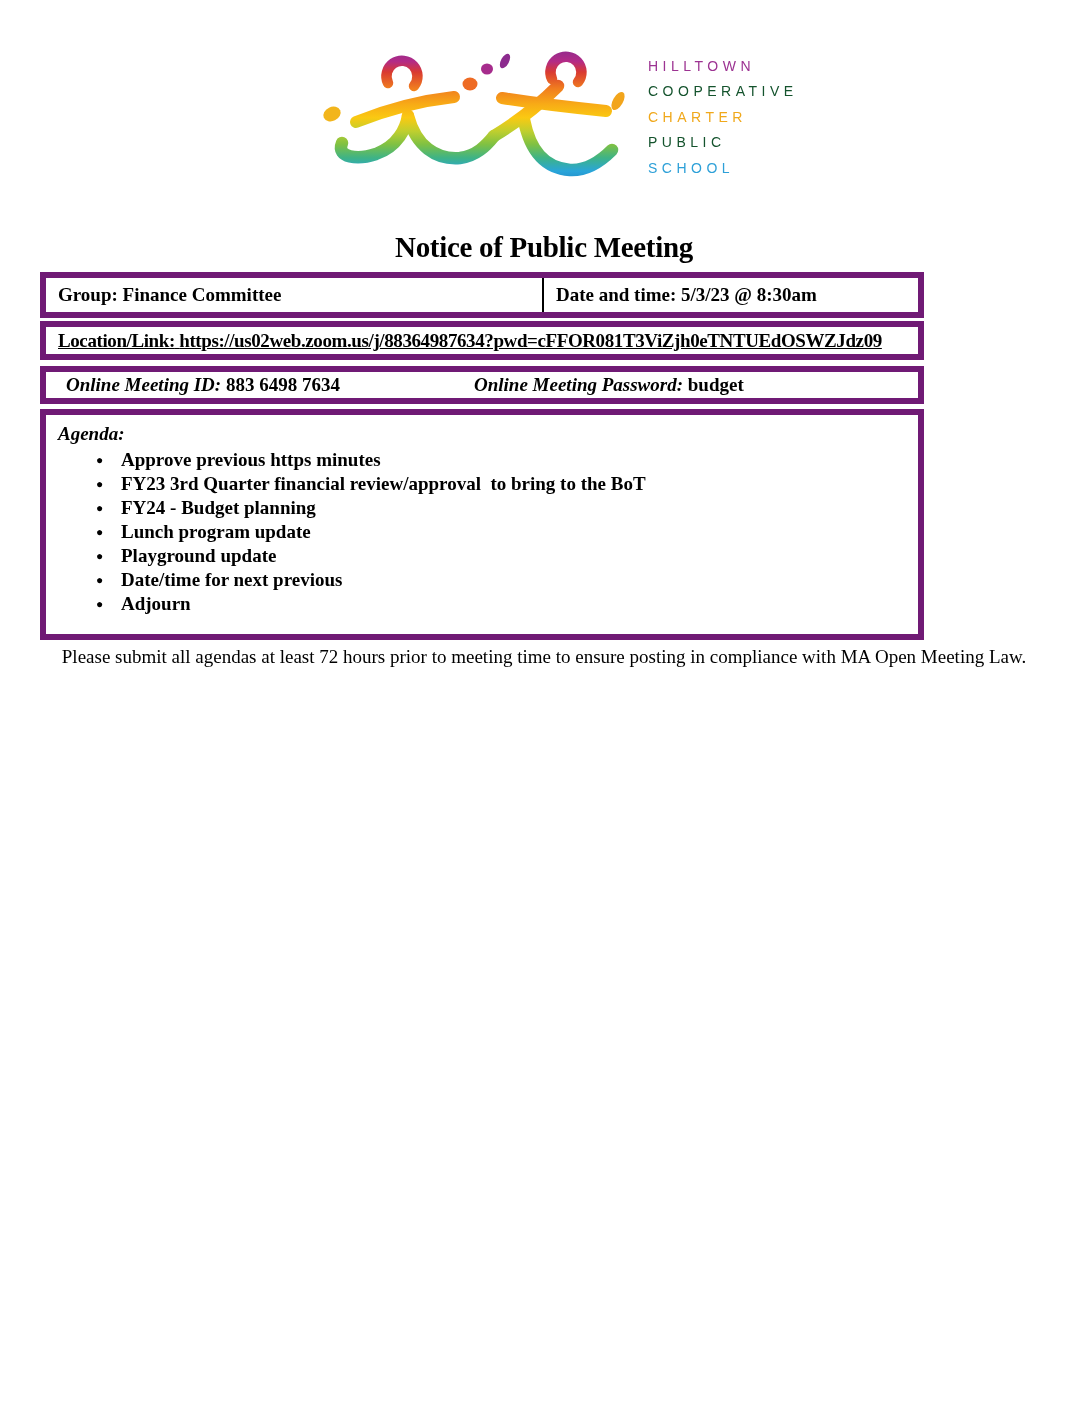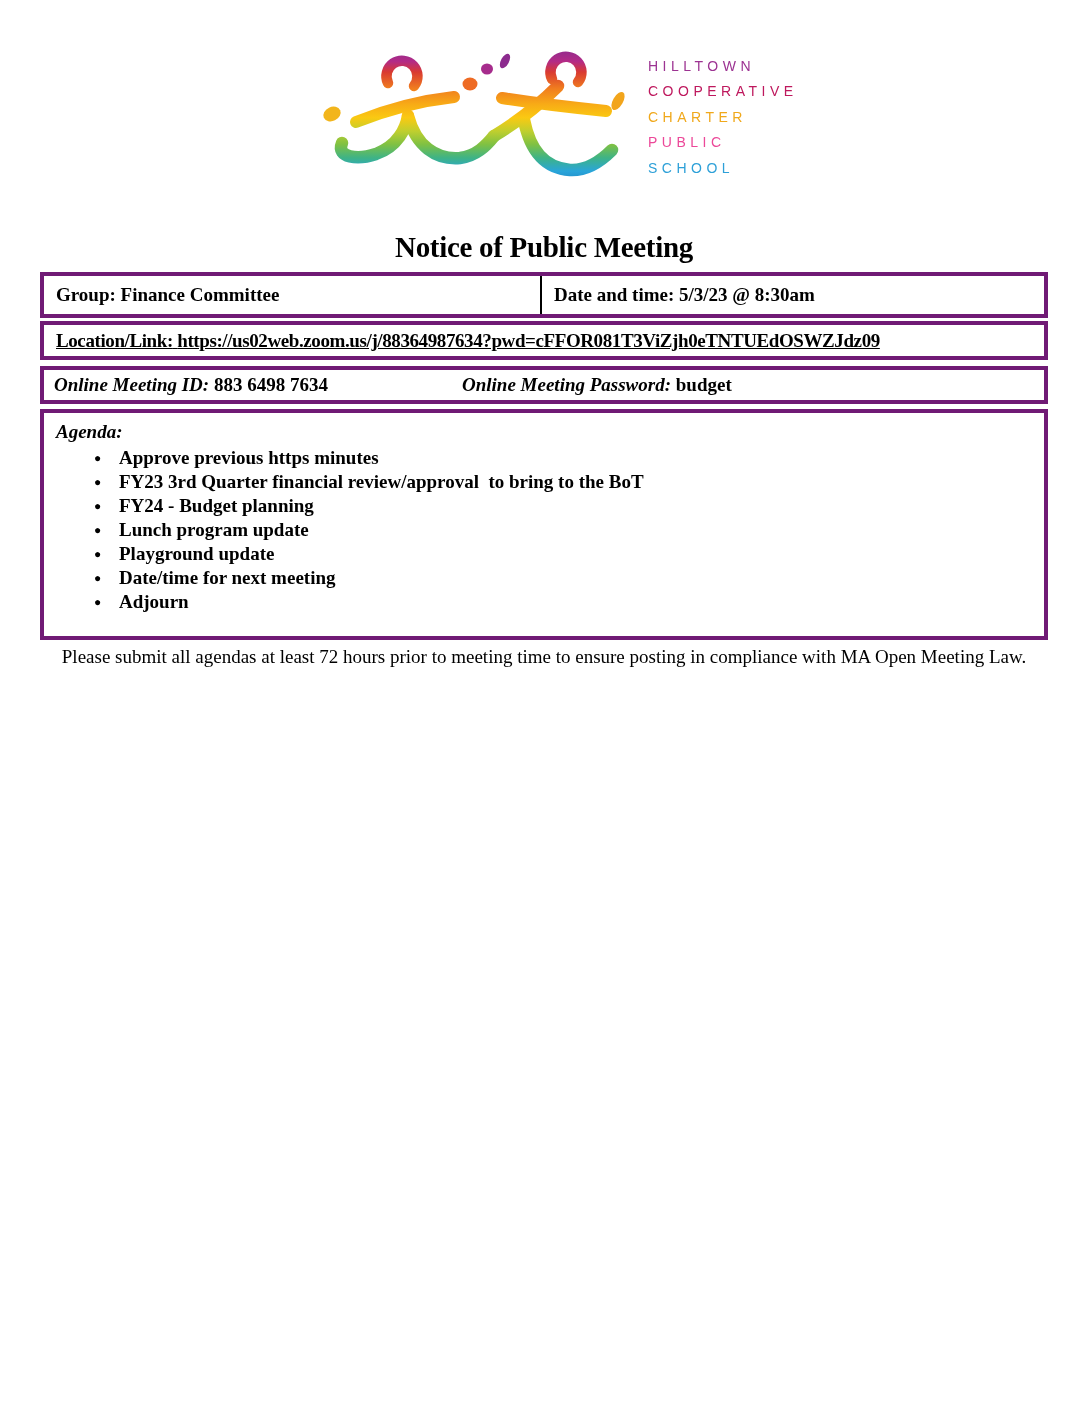--- a/index.html
+++ b/index.html
@@ -49,39 +49,39 @@
     text-align: center;
     font-size: 29px;
     font-weight: bold;
     letter-spacing: -0.3px;
   }
 
   
   .box {
     position: absolute;
     left: 40px;
-    width: 1008px;
-    border: 4px solid #701a75;
+    width: 884px;
+    border: 6px solid #701a75;
     box-sizing: border-box;
     font-size: 19px;
     font-weight: bold;
     background: #ffffff;
   }
   .box-row1 { top: 272px; height: 46px; display: flex; }
   .box-row1 .cell {
     display: flex;
     align-items: center;
     padding: 0 12px;
     box-sizing: border-box;
   }
   .box-row1 .cell-left  { width: 498px; border-right: 2px solid #000000; }
   .box-row1 .cell-right { flex: 1; border-radius: 7px; }
 
   .box-row2 { top: 321px; height: 39px; display: flex; align-items: center; padding: 0 12px; }
-  .box-row3 { top: 366px; height: 38px; display: flex; align-items: center; padding: 0 10px; }
+  .box-row3 { top: 366px; height: 38px; display: flex; align-items: center; padding: 0 20px; }
   .box-row4 { top: 409px; height: 231px; padding: 8px 12px; }
 
   .lbl-italic { font-style: italic; }
   .id-part { display: inline-block; width: 408px; }
   .url-text { letter-spacing: -0.4px; text-decoration: underline; }
 
   
   .agenda-label {
     font-style: italic;
     margin-bottom: 3px;
@@ -152,23 +152,23 @@
 
     <ellipse cx="14" cy="66" rx="9" ry="7" transform="rotate(-25 14 66)" fill="#f2b51c"></ellipse>
     <ellipse cx="152" cy="36" rx="7.5" ry="6.5" fill="#ee6b24"></ellipse>
     <ellipse cx="169" cy="21" rx="6" ry="5.5" fill="#a62c8c"></ellipse>
     <ellipse cx="187" cy="13" rx="4" ry="8" transform="rotate(28 187 13)" fill="#8c2b8e"></ellipse>
     <ellipse cx="300" cy="53" rx="5" ry="10" transform="rotate(30 300 53)" fill="#f2a51c"></ellipse>
   </svg>
 
   <div class="logo-text">
       <div class="logo-line" style="color: rgb(156, 51, 146);">HILLTOWN</div>
-      <div class="logo-line" style="color: #be185d;">COOPERATIVE</div>
+      <div class="logo-line" style="color: #14532d;">COOPERATIVE</div>
       <div class="logo-line" style="color: rgb(240, 168, 27);">CHARTER</div>
-      <div class="logo-line" style="color: #ec4899;">PUBLIC</div>
+      <div class="logo-line" style="color: #14532d;">PUBLIC</div>
       <div class="logo-line" style="color: rgb(45, 160, 216);">SCHOOL</div>
     </div>
 
   <h1 class="doc-title">Notice of Public Meeting</h1>
 
   <div class="box box-row1">
     <div class="cell cell-left">
       <span><span>Group:</span> <span>Finance Committee</span></span>
     </div>
     <div class="cell cell-right">
@@ -186,20 +186,20 @@
   </div>
 
   <div class="box box-row4">
     <div class="agenda-label">Agenda:</div>
     <ul class="agenda-list">
         <li><span class="agenda-item-text">Approve previous https minutes</span></li>
         <li><span class="agenda-item-text">FY23 3rd Quarter financial review/approval  to bring to the BoT</span></li>
         <li><span class="agenda-item-text">FY24 - Budget planning</span></li>
         <li><span class="agenda-item-text">Lunch program update</span></li>
         <li><span class="agenda-item-text">Playground update</span></li>
-        <li><span class="agenda-item-text">Date/time for next meeting</span></li>
+        <li><span class="agenda-item-text">Date/time for next previous</span></li>
         <li><span class="agenda-item-text">Adjourn</span></li>
       </ul>
   </div>
 
   <div class="footer-note">Please submit all agendas at least 72 hours prior to meeting time to ensure posting in compliance with MA Open Meeting Law.</div>
 
 </div>
 
 </body></html>

